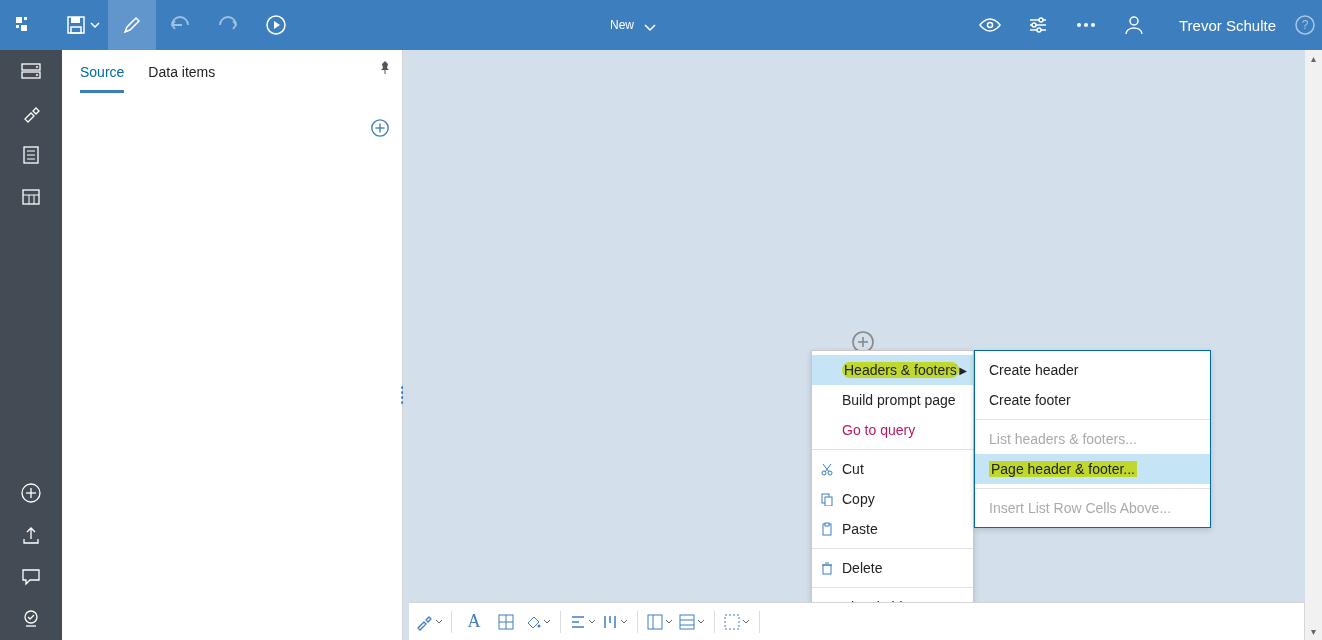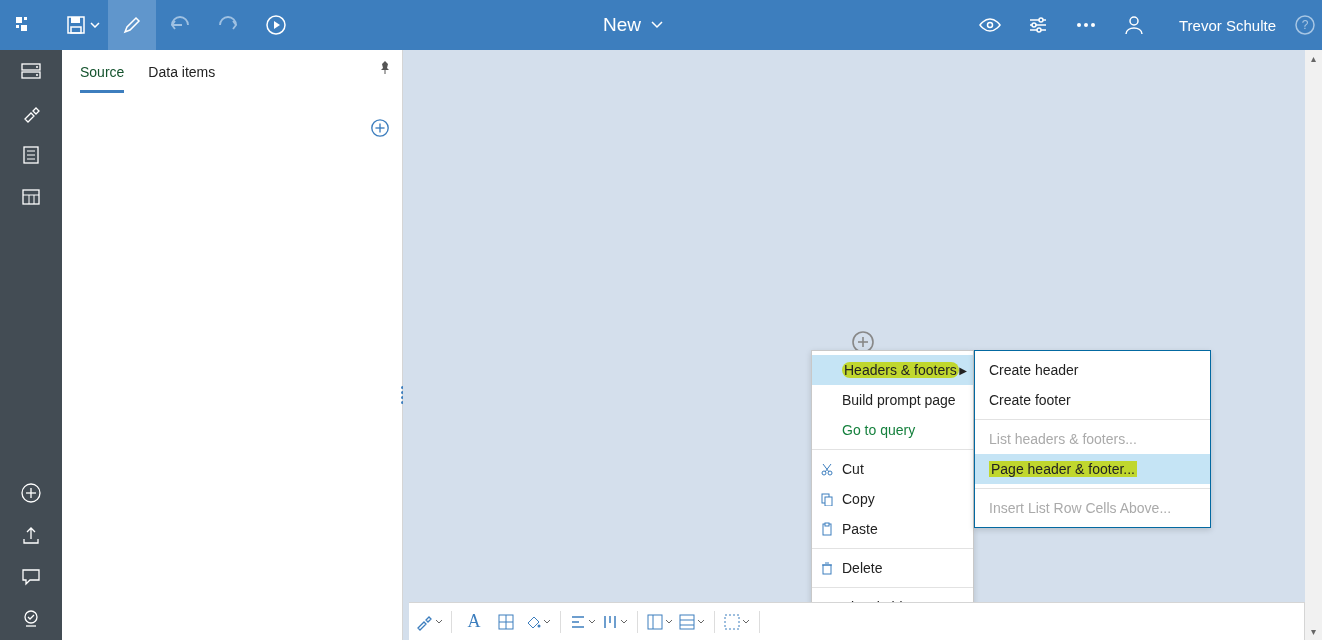--- a/index.html
+++ b/index.html
@@ -8,34 +8,34 @@
   .topbar {
     width: 1322px; height: 50px; background: #3d7ebe; display: flex; align-items: center;
     color: #fff;
   }
   .topbar .tb-btn {
     width: 48px; height: 50px; display: flex; align-items: center; justify-content: center;
     position: relative; cursor: pointer; gap: 29px;
   }
   .topbar .tb-btn.active-edit { background: #6096cc; }
   .topbar .tb-save { display:flex; align-items:center; padding:0 8px 0 18px; height:50px; cursor:pointer; }
-  .topbar .tb-center { flex:1; display:flex; justify-content:center; align-items:center; gap:10px; font-size:19px; cursor:pointer; }
+  .topbar .tb-center { flex:1; display:flex; justify-content:center; align-items:flex-end; gap:10px; font-size:12px; cursor:pointer; }
   .topbar .right { display:flex; align-items:center; gap:0; }
   .topbar .username { font-size:15px; padding:0 6px; }
   .icon-svg { display:block; }
 
   .main { position:relative; width:1322px; height:590px; display:flex; }
   .left-nav { width:62px; height:590px; background:#434c54; display:flex; flex-direction:column; align-items:center; }
   .left-nav .ln-item { width:62px; height:42px; display:flex; align-items:center; justify-content:center; cursor:pointer; }
   .left-nav .ln-spacer { flex:1; }
 
   .panel { width:341px; height:590px; background:#fff; border-right:1px solid #d5d5d5; position:relative; }
   .panel .tabs { display:flex; gap:24px; padding:14px 0 0 18px; font-size:14px; color:#222; }
   .panel .tab { padding-bottom:10px; cursor:pointer; }
-  .panel .tab.active { color:#14532d; border-bottom:3px solid #3d7ebe;text-align:right; }
+  .panel .tab.active { color:#0369a1; border-bottom:3px solid #3d7ebe;text-align:right; }
   .panel .pin { position:absolute; top:10px; right:10px; color:#555; cursor:pointer; }
   .panel .add-circle { position:absolute; top:68px; right:12px; cursor:pointer; }
   .drag-handle { position:absolute; left:401px; top:336px; display:flex; flex-direction:column; gap:2px; }
   .drag-handle span { width:3px; height:3px; background:#3d7ebe; border-radius:50%; display:block; }
 
   .canvas { flex:1; position:relative; background:#d4dfec; }
   .canvas .scrollbar { position:absolute; right:0; top:0; width:17px; height:100%; background:#f1f1f1; display:flex; flex-direction:column; }
   .canvas .scrollbar .sb-btn { height:17px; background:#f1f1f1; display:flex; align-items:center; justify-content:center; color:#666; font-size:10px; cursor:pointer;}
   .canvas .scrollbar .sb-track { flex:1; }
 
@@ -52,21 +52,21 @@
   .chev-sm { margin-left:2px; }
 
   .context-menu {
     position:absolute; left:408px; top:300px; width:163px; background:#fff;
     border:1px solid #c8c8c8; box-shadow:0 2px 6px rgba(0,0,0,0.15);
     font-size:14px; color:#222; padding:4px 0;
   }
   .context-menu .cm-row {
     height:30px; display:flex; align-items:center; padding:0 10px 0 30px; position:relative; cursor:pointer;
   }
-  .context-menu .cm-row.disabled { color:#15803d; cursor:default; }
+  .context-menu .cm-row.disabled { color:#be185d; cursor:default; }
   .context-menu .cm-row .cm-icon { position:absolute; left:6px; width:18px; display:flex; align-items:center; justify-content:center; color:#3d7ebe; }
   .context-menu .cm-row .cm-arrow { position:absolute; right:6px; color:#222; font-size:10px; }
   .context-menu .cm-row.highlight { background:#c5e4f5; }
   .context-menu .cm-row.highlight .hl-text { background:#c0d72e; padding:0 2px; display:inline-block;border-radius:8px; }
   .context-menu hr { border:none; border-top:1px solid #e2e2e2; margin:4px 0; }
 
   .sub-menu {
     position:absolute; left:571px; top:300px; width:237px; background:#fff;
     border:1px solid #0369a1; box-shadow:0 2px 6px rgba(0,0,0,0.15);
     font-size:14px; color:#222; padding:4px 0;

